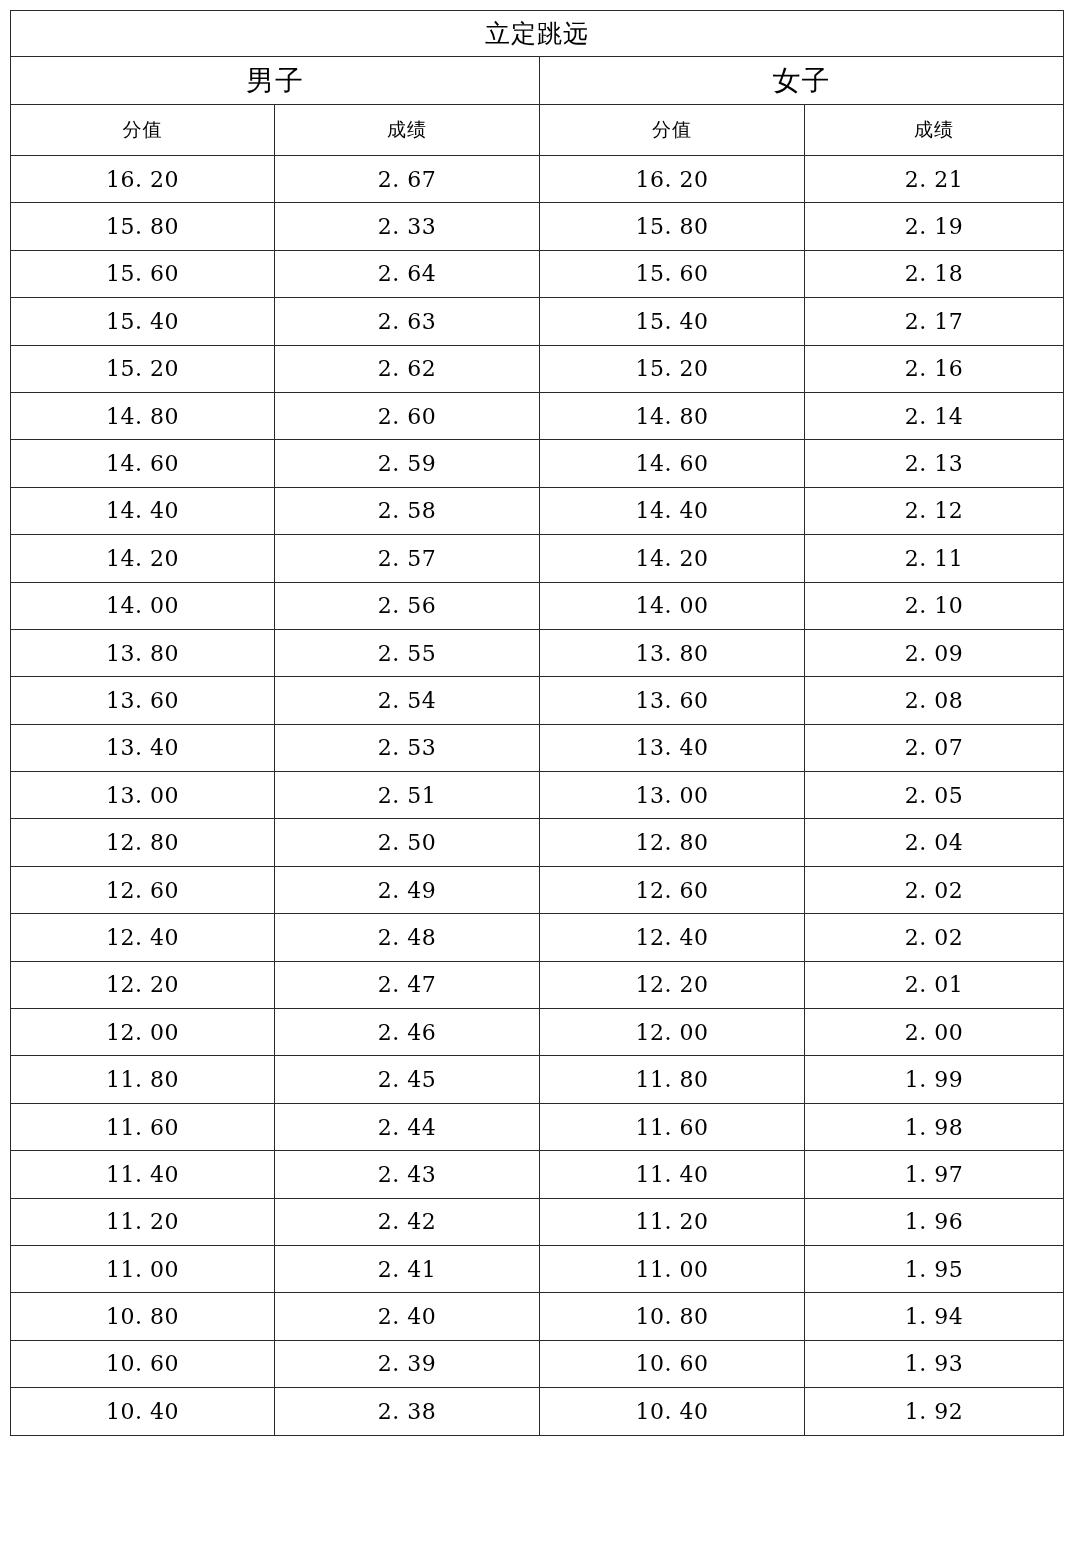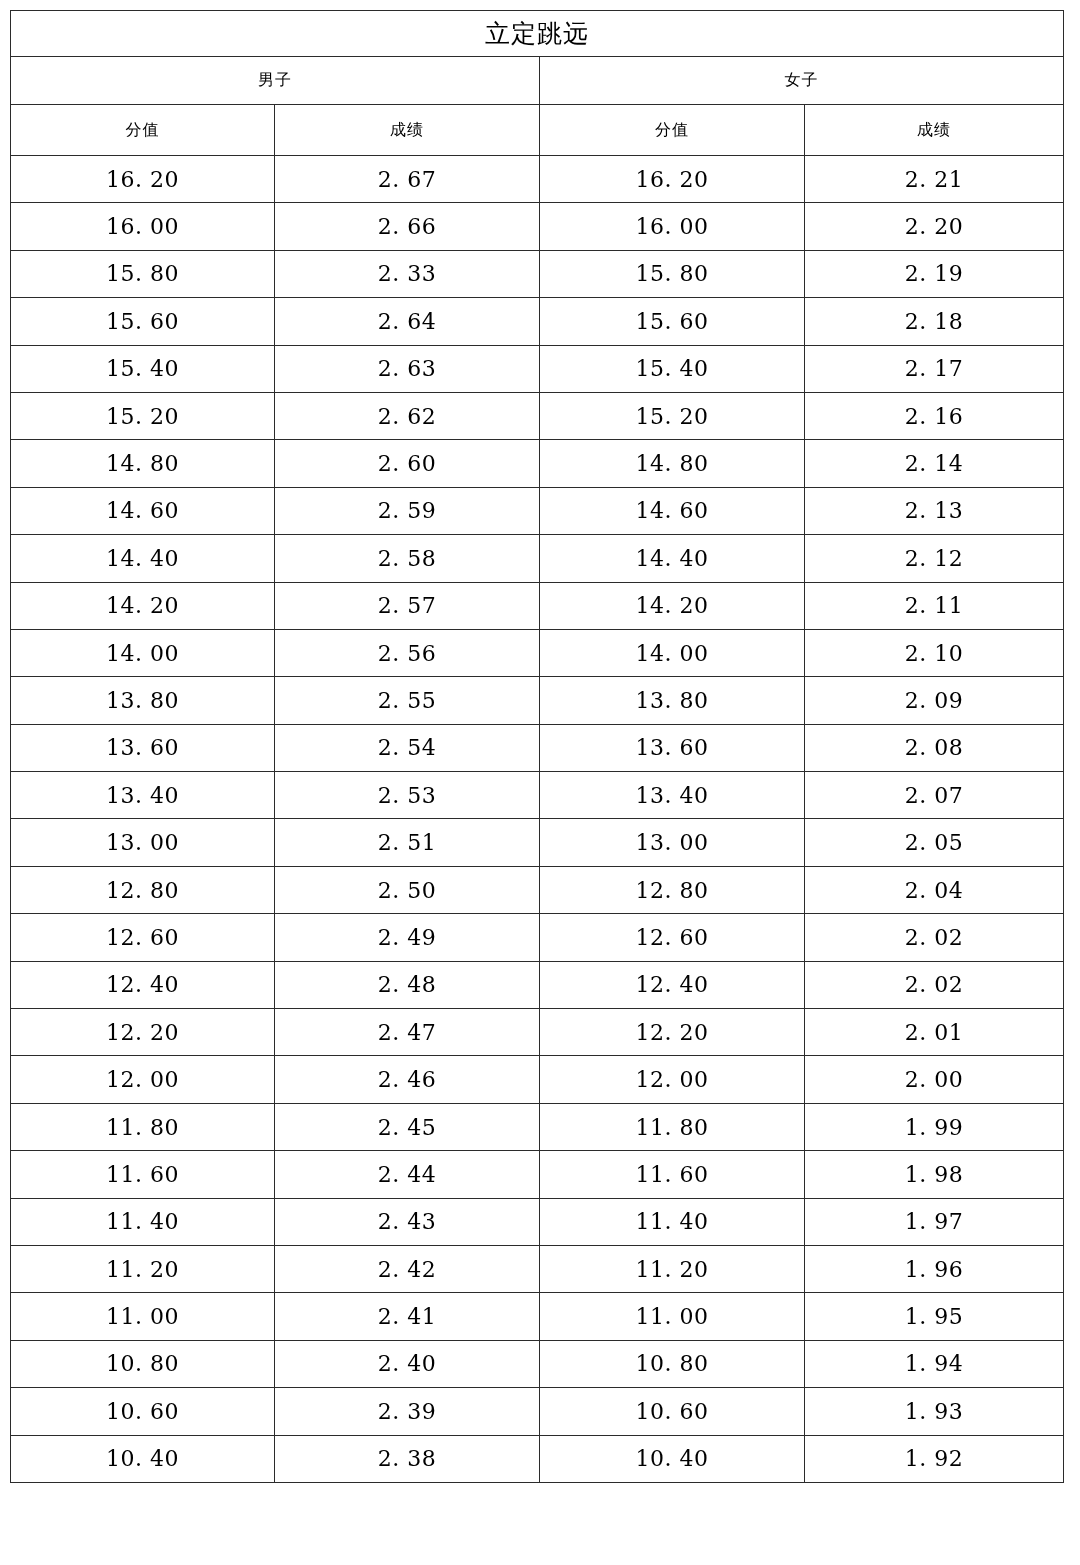--- a/index.html
+++ b/index.html
@@ -42,26 +42,26 @@
   col.c3 { width: 265px; }
   col.c4 { width: 259px; }
 
   tr.title-row td {
     height: 45px;
     font-size: 25px;
     letter-spacing: 1px;
   }
   tr.gender-row td {
     height: 47px;
-    font-size: 16px;
+    font-size: 28px;
     letter-spacing: 1px;
   }
   tr.colhead-row td {
     height: 50px;
-    font-size: 16px;
+    font-size: 19px;
     letter-spacing: 1px;
   }
   tr.data-row td {
     height: 46.4px;
     font-size: 22px;
     font-family: "DejaVu Serif", "Liberation Serif", serif;
     letter-spacing: 0.5px;
   }
   .cjk {
     font-family: Liberation Serif, serif;
@@ -97,26 +97,20 @@
         <td class="cjk">成绩</td>
       </tr>
 
     <tr class="data-row">
           <td class="num">16. 20</td>
           <td class="num">2. 67</td>
           <td class="num">16. 20</td>
           <td class="num">2. 21</td>
         </tr>
         <tr class="data-row">
-          <td class="num">16. 00</td>
-          <td class="num">2. 66</td>
-          <td class="num">16. 00</td>
-          <td class="num">2. 20</td>
-        </tr>
-        <tr class="data-row">
           <td class="num">15. 80</td>
           <td class="num">2. 33</td>
           <td class="num">15. 80</td>
           <td class="num">2. 19</td>
         </tr>
         <tr class="data-row">
           <td class="num">15. 60</td>
           <td class="num">2. 64</td>
           <td class="num">15. 60</td>
           <td class="num">2. 18</td>

